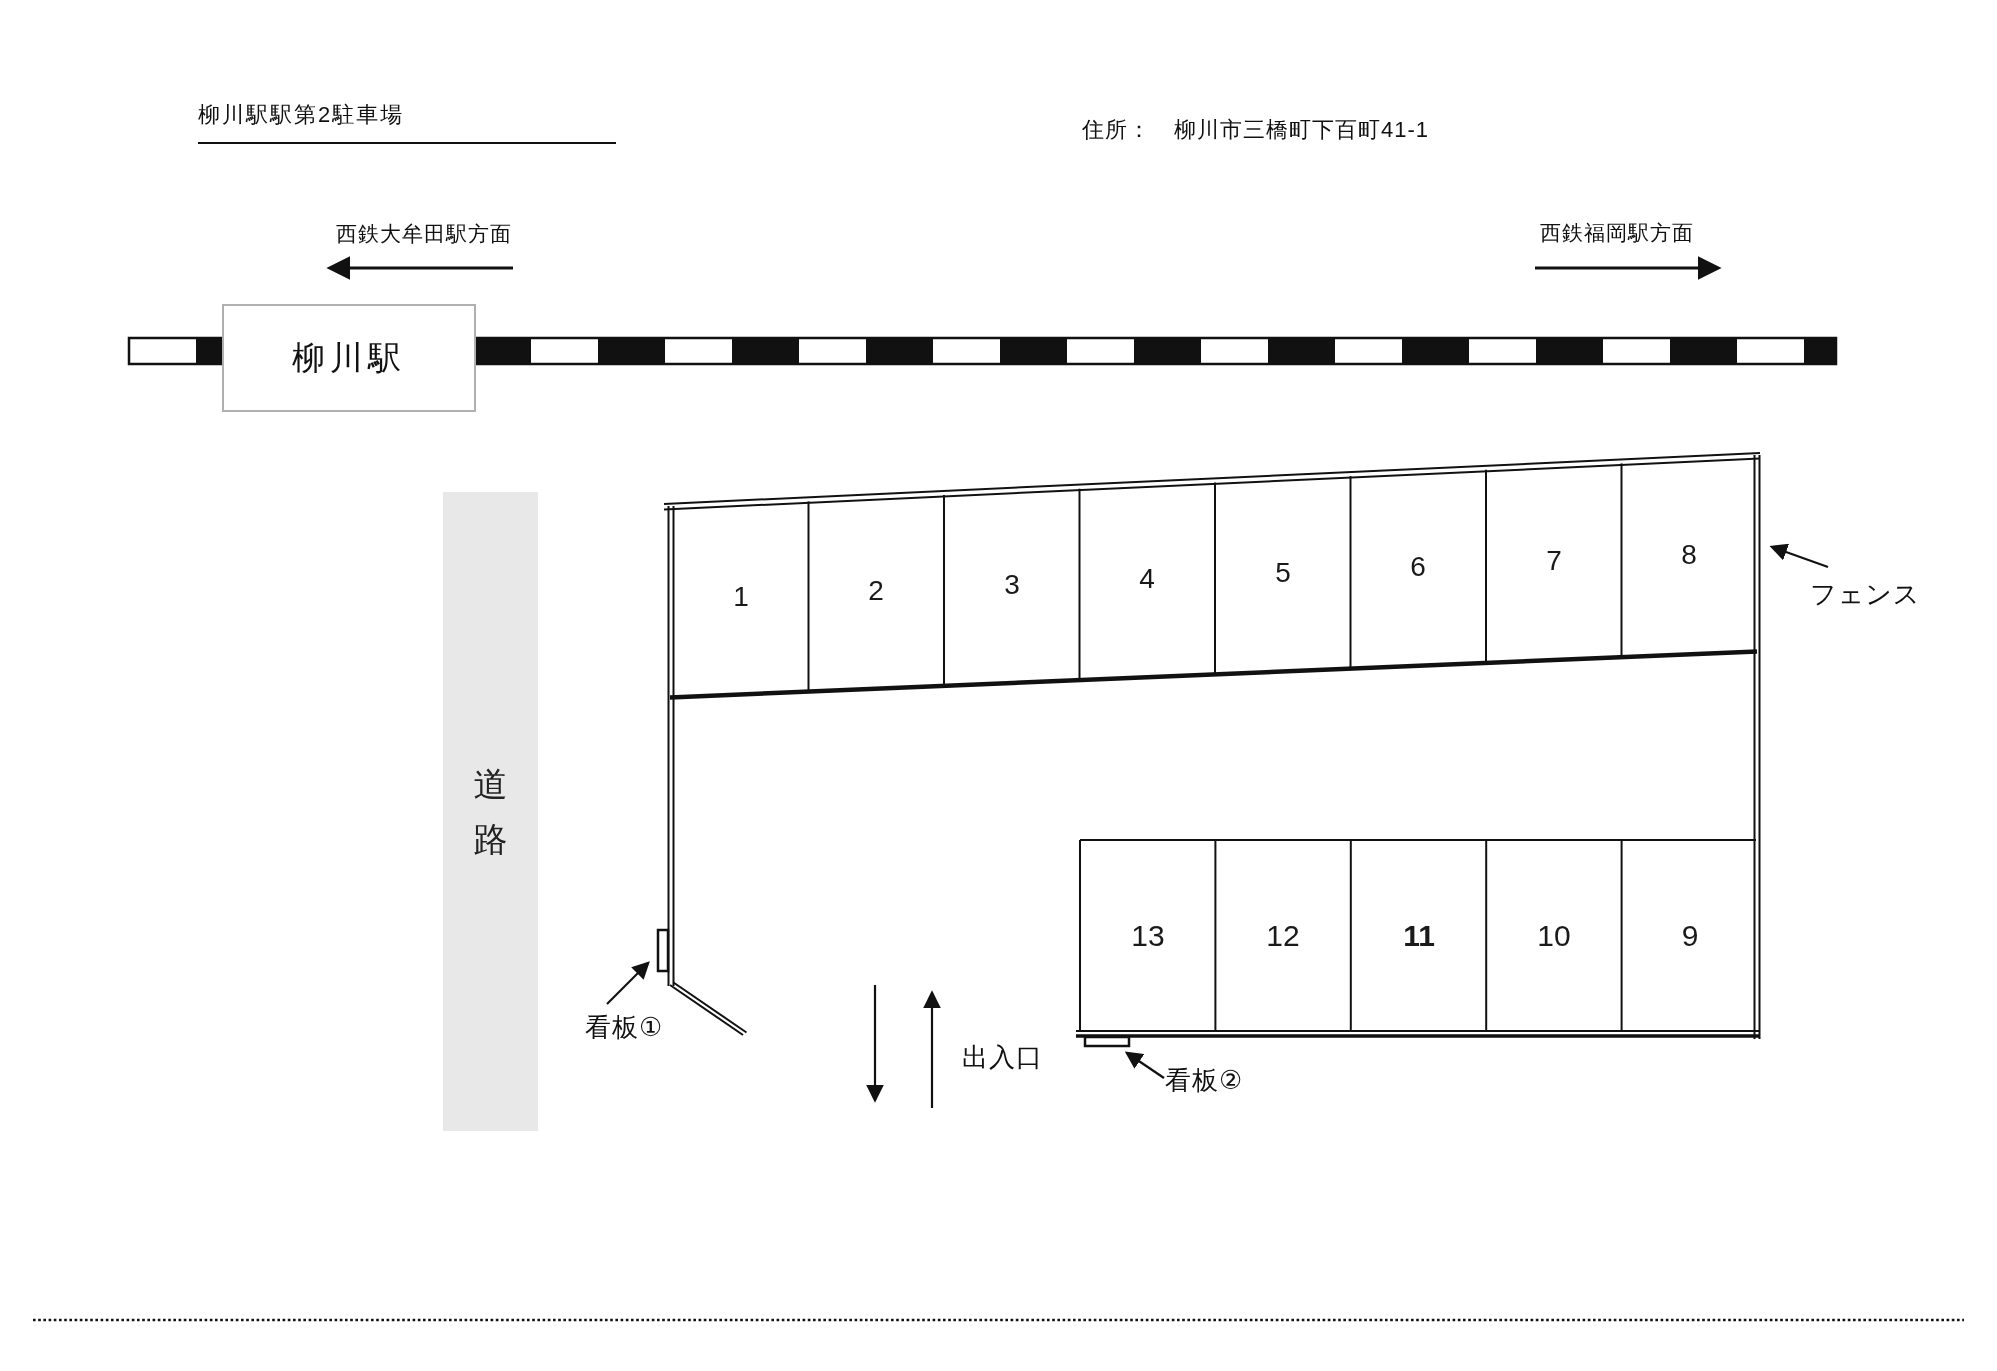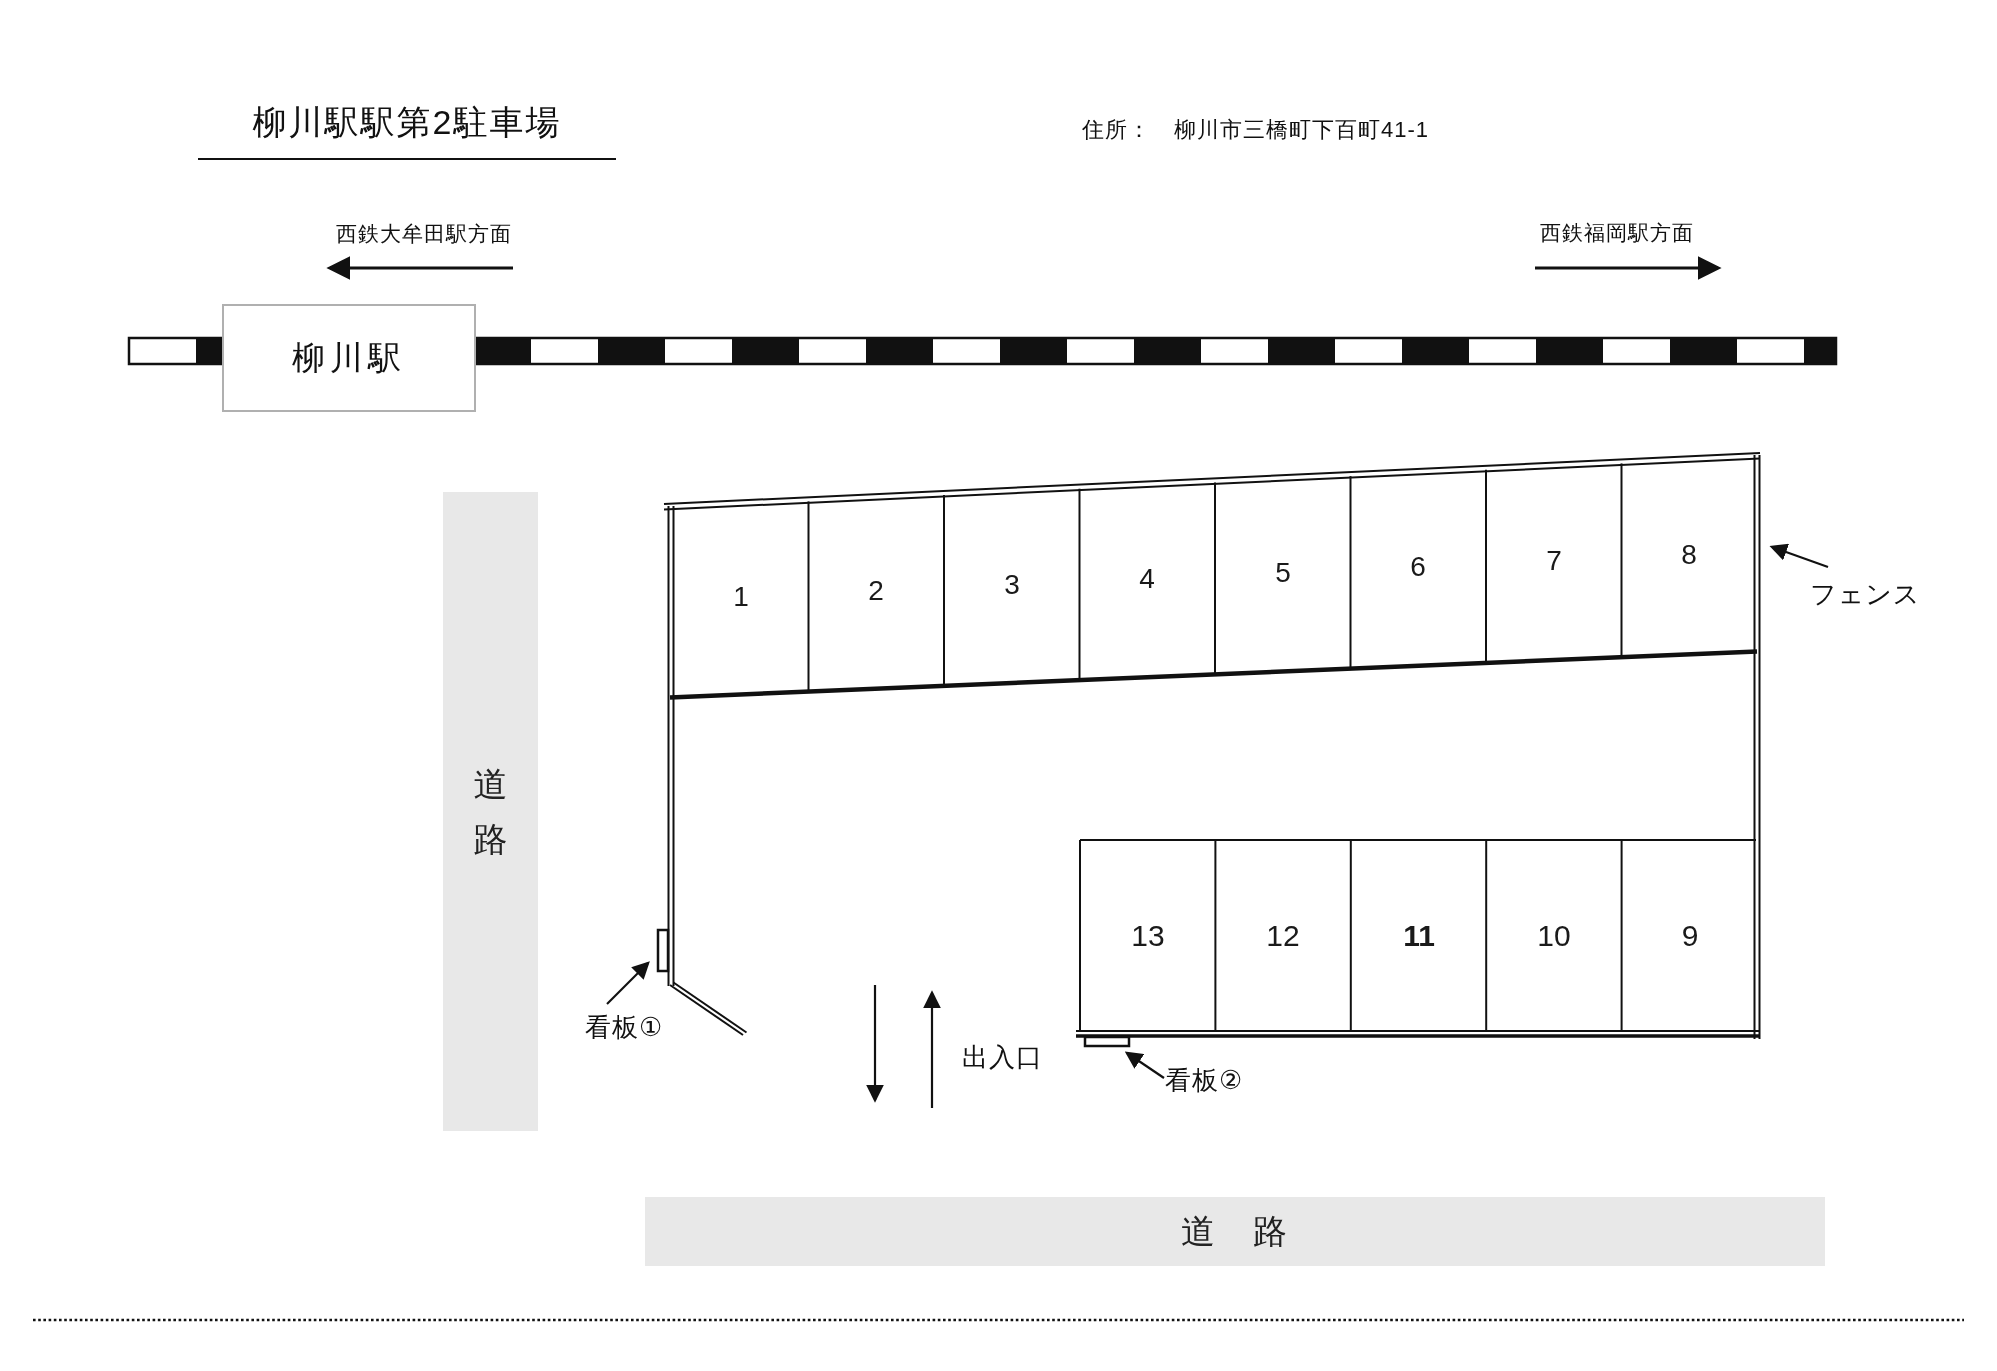--- a/index.html
+++ b/index.html
@@ -2,22 +2,22 @@
 <html><head>
 <meta charset="utf-8">
 <style>
   html,body{margin:0;padding:0;background:#fff;}
   .canvas{
     position:relative;width:1997px;height:1371px;background:#ffffff;overflow:hidden;
     font-family:"Liberation Sans","DejaVu Sans",sans-serif;color:#111;
   }
   .road-strip{position:absolute;background:#e8e8e8;}
   .page-title{
-    position:absolute;left:198px;top:100px;width:418px;text-align:center;
-    font-size:34px;letter-spacing:2px;border-bottom:2px solid #111;padding-bottom:12px;
+    position:absolute;left:198px;top:100px;width:418px;text-align:left;
+    font-size:22px;letter-spacing:2px;border-bottom:2px solid #111;padding-bottom:12px;
   }
   .address{position:absolute;left:1082px;top:115px;font-size:22px;letter-spacing:1px;}
   .dir-label{position:absolute;font-size:21px;letter-spacing:1px;}
   .station-box{
     position:absolute;left:222px;top:304px;width:250px;height:104px;background:#fff;
     border:2px solid #b0b0b0;display:flex;align-items:center;justify-content:center;
     font-size:33px;letter-spacing:5px;
   }
   .road-char{position:absolute;left:443px;width:95px;text-align:center;font-size:34px;color:#222;}
   .road-bottom{
@@ -29,23 +29,20 @@
   .small-label{position:absolute;font-size:26px;letter-spacing:1px;}
   svg.overlay{position:absolute;left:0;top:0;}
   svg .ln{stroke:#111;fill:none;}
 </style>
 </head>
 <body>
 
 <div class="canvas">
 
   <div class="road-strip" style="left:443px;top:492px;width:95px;height:639px;"></div>
-  <div class="road-bottom">
-    <span>道　路</span>
-  </div>
 
   <svg class="overlay" width="1997" height="1371" viewBox="0 0 1997 1371">
     <defs>
       <pattern id="rail" patternUnits="userSpaceOnUse" x="129" y="338" width="134" height="26">
         <rect width="67" height="26" fill="#ffffff"></rect>
         <rect x="67" width="67" height="26" fill="#111111"></rect>
       </pattern>
       <marker id="ah" viewBox="0 0 10 10" refX="8.5" refY="5" markerWidth="8" markerHeight="8" orient="auto-start-reverse" markerUnits="strokeWidth">
         <path d="M0,0 L10,5 L0,10 z" fill="#111"></path>
       </marker>

